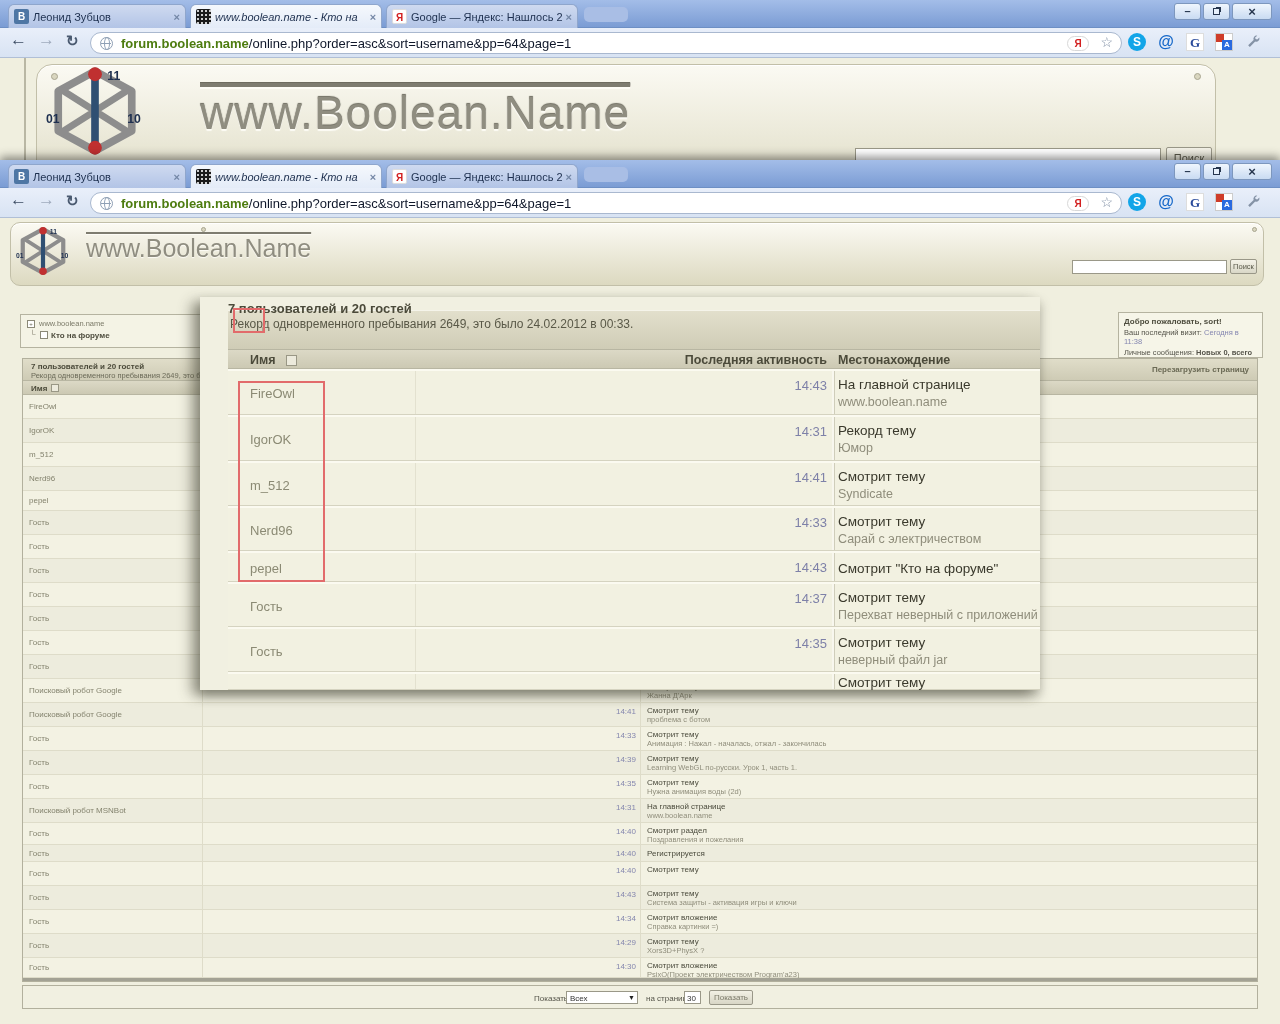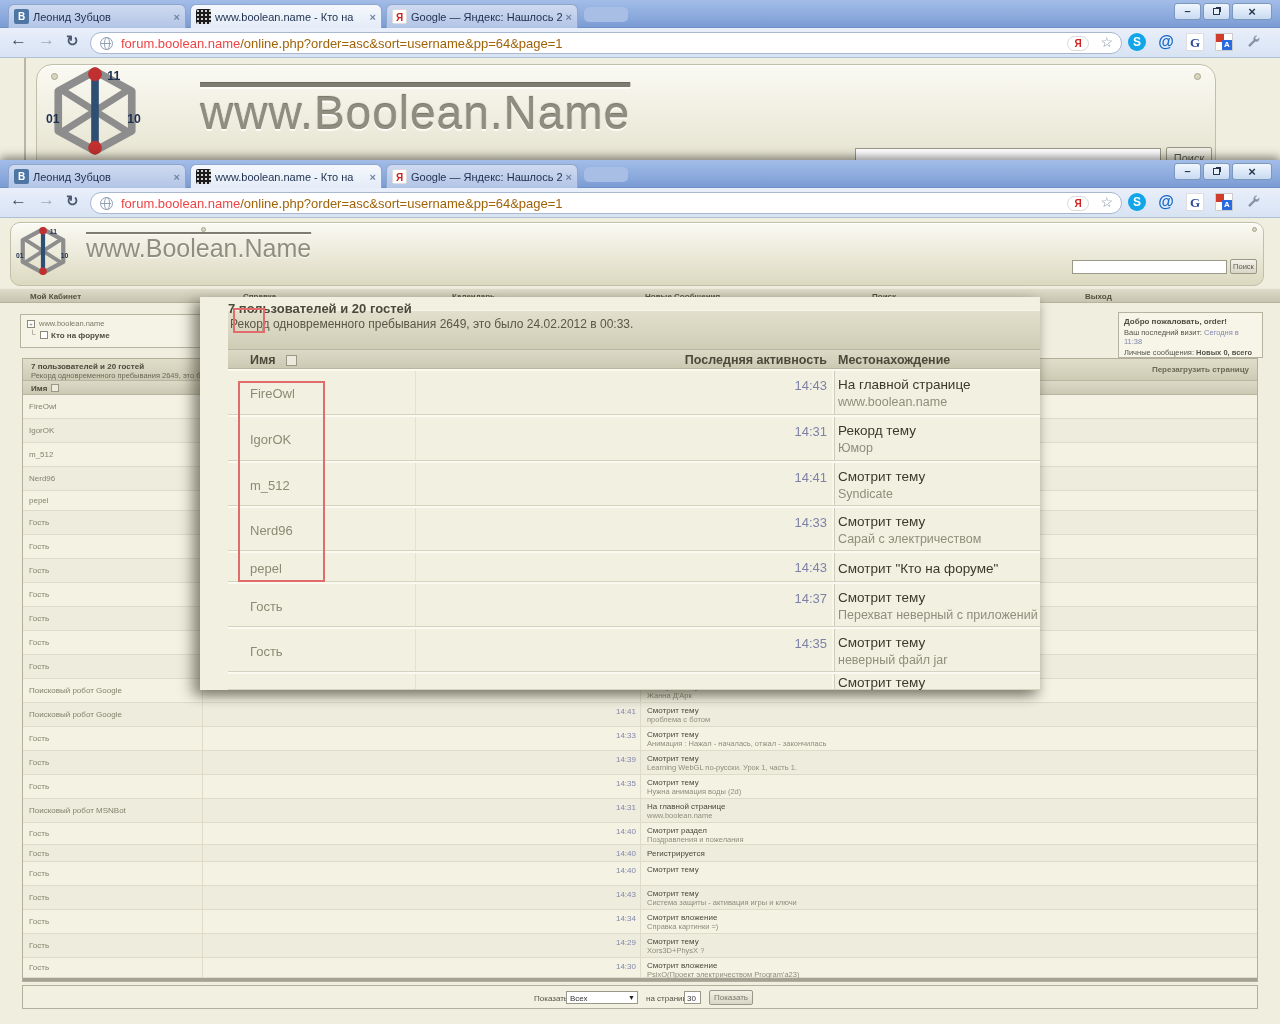--- a/index.html
+++ b/index.html
@@ -6,21 +6,21 @@
   *{box-sizing:border-box;font-family:"Liberation Sans",sans-serif;}
   #screen{position:relative;width:1280px;height:1024px;overflow:hidden;background:#f0efdf;}
 
   
   .bwin{position:absolute;left:0;width:1280px;overflow:hidden;}
   #win1{top:0;height:160px;z-index:1;}
   #win2{top:160px;height:864px;z-index:10;box-shadow:0 -3px 9px rgba(0,0,0,.45);}
   .titlebar{position:relative;height:28px;background:linear-gradient(#a3bde8,#7b9cd4);border-bottom:1px solid #6d8fc4;}
   .tab{position:absolute;top:4px;height:24px;border:1px solid #8fa6cc;border-bottom:none;border-radius:6px 6px 0 0;
        background:linear-gradient(#cfdaf0,#b2c4e6);display:flex;align-items:center;padding:0 5px;overflow:hidden;}
-  .tab.active{background:linear-gradient(#f5f8fd,#e4ecf8);}
+  .tab.active{background:linear-gradient(#f5f8fd,#e4ecf8);font-style:italic;}
   .ttext{font-size:11px;color:#1d2f4e;white-space:nowrap;overflow:hidden;flex:1;margin:0 4px;}
   .tclose{font-size:11px;color:#7386a5;font-weight:bold;flex:0 0 auto;}
   .ticon{width:15px;height:15px;flex:0 0 15px;font-size:10px;font-weight:bold;text-align:center;line-height:15px;border-radius:2px;}
   .ti0{background:#4e76a4;color:#fff;}
   .ti1{background:#1b1b1b;background-image:radial-gradient(#cfcfcf 1px,transparent 1px);background-size:4px 4px;}
   .ti2{background:#fff;color:#d21f1f;border:1px solid #ddd;}
   .tabstub{position:absolute;left:584px;top:7px;width:44px;height:15px;border-radius:5px;background:#a9bee5;}
   .wctrls{position:absolute;right:8px;top:3px;display:flex;}
   .wbtn{width:27px;height:17px;margin-left:2px;border:1px solid #7d97bd;border-radius:3px;
         background:linear-gradient(#f0f6fd,#c9dbf2);color:#26364e;font-size:11px;font-weight:bold;
@@ -30,22 +30,22 @@
   .toolbar{position:relative;height:30px;background:linear-gradient(#e9effa,#d8e3f3);border-bottom:1px solid #b0bfd6;}
   .navbtn{position:absolute;top:2px;font-size:17px;font-weight:bold;}
   .back{left:10px;color:#3c4c63;}
   .fwd{left:38px;color:#9fabbd;}
   .rel{left:66px;color:#4a5a70;font-size:15px;top:4px;}
   .urlbar{position:absolute;left:90px;top:4px;width:1032px;height:22px;background:#fff;border:1px solid #a9b8cf;border-radius:11px;}
   .globe{position:absolute;left:9px;top:4px;width:13px;height:13px;border:1.5px solid #8fa0b5;border-radius:50%;}
   .globe::before{content:"";position:absolute;left:0;top:4.5px;width:10px;height:1.5px;background:#8fa0b5;}
   .globe::after{content:"";position:absolute;left:3px;top:-1px;width:4px;height:11px;border:1.5px solid #8fa0b5;border-radius:50%;}
   .urltext{position:absolute;left:30px;top:3px;font-size:13px;white-space:nowrap;}
-  .uhost{color:#ef4444;}
-  .upath{color:#a16207;}
+  .uhost{color:#4d7c0f;font-weight:bold;}
+  .upath{color:#0f172a;}
   .yabadge{position:absolute;right:32px;top:3px;width:22px;height:15px;border:1px solid #d8d8d8;border-radius:8px;
            color:#d21f1f;font-size:10px;font-weight:bold;text-align:center;line-height:14px;}
   .star{position:absolute;right:8px;top:1px;font-size:14px;color:#7e8da3;}
   .exts{position:absolute;left:1128px;top:5px;display:flex;}
   .ext{width:18px;height:18px;margin-right:11px;font-size:13px;font-weight:bold;text-align:center;line-height:18px;position:relative;}
   .skype{background:#12a5e8;color:#fff;border-radius:50%;font-size:12px;}
   .mailru{color:#1668c9;font-size:16px;}
   .goog{background:#fff;border:1px solid #ddd;color:#2a4b9b;font-family:"Liberation Serif",serif;}
   .transl{background:#fff;border:1px solid #ccc;}
   .transl::before{content:"";position:absolute;left:0;top:0;width:8px;height:8px;background:#cf3d2a;}
@@ -274,39 +274,31 @@
         <circle cx="32" cy="8" r="4.5" fill="#c03030"></circle>
         <circle cx="32" cy="56" r="4.5" fill="#c03030"></circle>
         <text x="40" y="12" font-size="8" font-weight="bold" fill="#1e3050">11</text>
         <text x="0" y="40" font-size="8" font-weight="bold" fill="#1e3050">01</text>
         <text x="53" y="40" font-size="8" font-weight="bold" fill="#1e3050">10</text>
       </svg>
       <div class="site-title-small">www.Boolean.Name</div>
       <input class="search-input" style="left: 1072px; top: 42px; width: 155px; height: 14px; font-size: 8px;">
       <div class="search-btn" style="left:1230px;top:41px;width:27px;height:15px;font-size:7.5px;line-height:13px;">Поиск</div>
 
-      <div id="navstrip">
-          <div class="navitem" style="left: 30px;">Мой Кабинет</div>
-          <div class="navitem" style="left: 243px;">Справка</div>
-          <div class="navitem" style="left: 452px;">Календарь</div>
-          <div class="navitem" style="left: 645px;">Новые Сообщения</div>
-          <div class="navitem" style="left: 872px;">Поиск</div>
-          <div class="navitem" style="left: 1085px;">Выход</div>
-        </div>
 
       <div class="crumbbox">
         <div class="cr-ico" style="left:6px;top:5px;">+</div>
         <div class="cr-root">www.boolean.name</div>
         <div class="cr-elbow">└</div>
         <div class="cr-ico" style="left:19px;top:16px;"></div>
         <div class="cr-cur">Кто на форуме</div>
       </div>
 
       <div class="welcomebox">
-        <div class="w-line1">Добро пожаловать, order!</div>
+        <div class="w-line1">Добро пожаловать, sort!</div>
         <div class="w-line2"><span>Ваш последний визит:</span>
           <span class="w-val">Сегодня в 11:38</span></div>
         <div class="w-line3"><span>Личные сообщения:</span>
           <b>Новых 0, всего 57.</b></div>
       </div>
 
       <div class="utable">
         <div class="uhead">
           <div class="uh-title"><span>7</span><span> пользователей и 20 гостей</span></div>
           <div class="uh-record">Рекорд одновременного пребывания 2649, это было 24.02.2012 в 00:33.</div>

